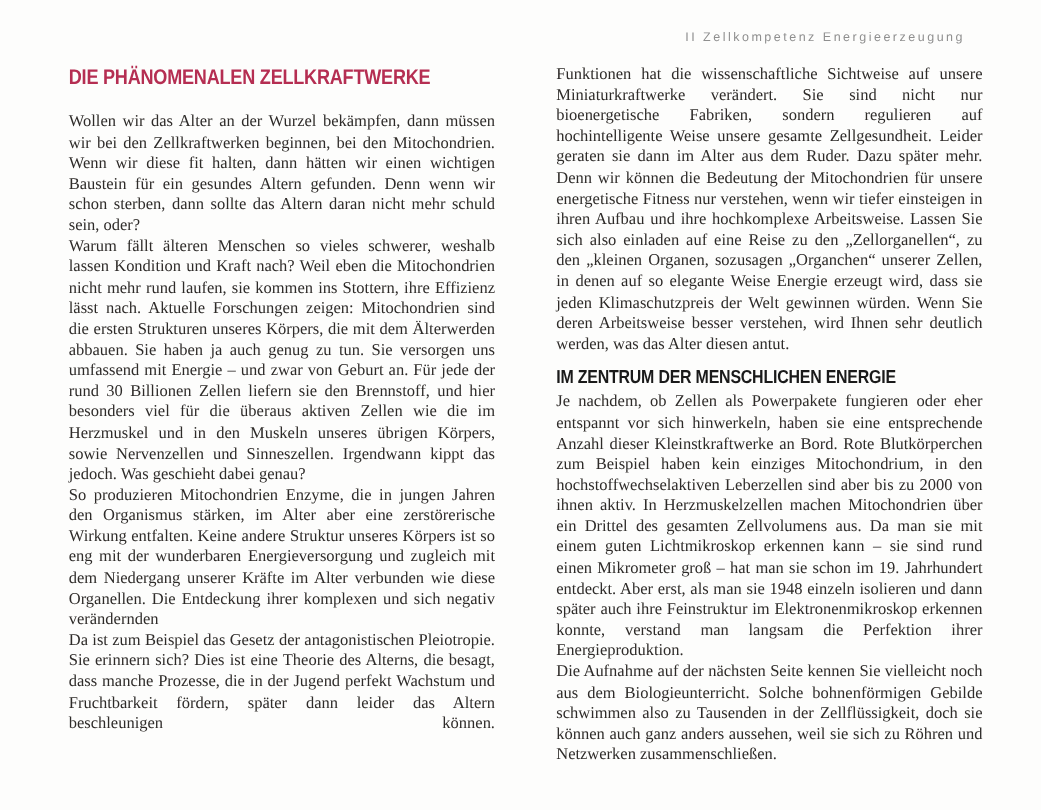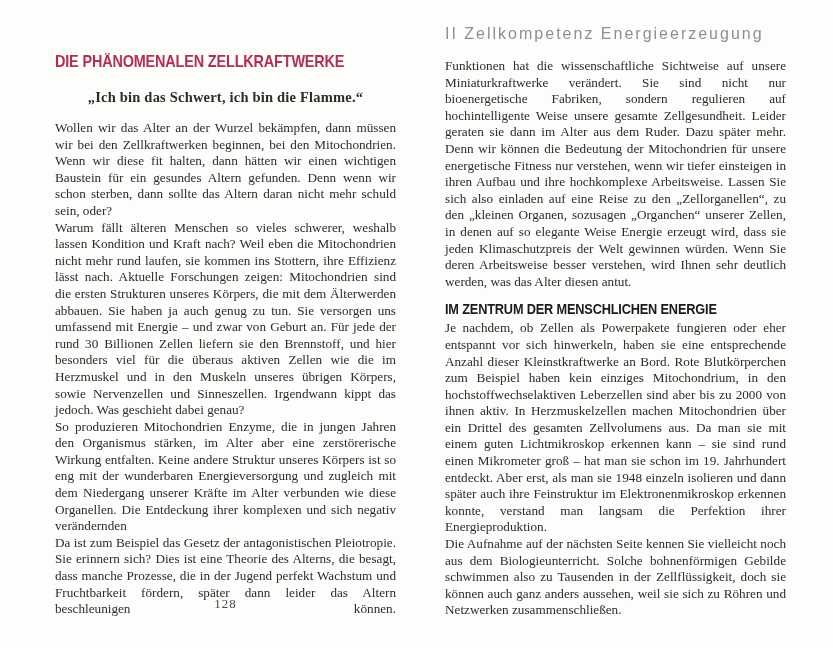--- a/index.html
+++ b/index.html
@@ -59,23 +59,23 @@
     line-height: 16.6px;
     text-align: justify;
     hyphens: auto;
     -webkit-hyphens: auto;
   }
   .page-left .body-block p:last-child { text-align-last: justify; }
 
   
   .running-header {
     margin: 25px 14px 0 0;
-    text-align: left;
+    text-align: right;
     font-family: "Liberation Sans", "DejaVu Sans", sans-serif;
-    font-size: 16px;
+    font-size: 10px;
     letter-spacing: 2px;
     color: #8f8f8f;
   }
   .page-right .body-block.first { margin-top: 15px; }
   .section-subheading {
     margin: 10px 0 3px 0;
     font-family: "Liberation Sans", "DejaVu Sans", sans-serif;
     font-weight: bold;
     font-size: 15px;
     letter-spacing: -0.2px;
@@ -99,31 +99,29 @@
 </style>
 </head>
 <body>
 
 <div class="spread">
 
   <section class="page page-left">
     <h1 class="chapter-title">DIE PHÄNOMENALEN ZELLKRAFTWERKE</h1>
 
     <div class="epigraph">
-      <p class="epigraph-quote">„Ich bin das Schwert, ich bin die Flamme.“</p>
     </div>
 
     <div class="body-block">
       <p>Wollen wir das Alter an der Wurzel bekämpfen, dann müssen wir bei den Zellkraftwerken beginnen, bei den Mitochondrien. Wenn wir diese fit halten, dann hätten wir einen wichtigen Baustein für ein gesundes Altern gefunden. Denn wenn wir schon sterben, dann sollte das Altern daran nicht mehr schuld sein, oder?</p>
       <p>Warum fällt älteren Menschen so vieles schwerer, weshalb lassen Kondition und Kraft nach? Weil eben die Mitochondrien nicht mehr rund laufen, sie kommen ins Stottern, ihre Effizienz lässt nach. Aktuelle Forschungen zeigen: Mitochondrien sind die ersten Strukturen unseres Körpers, die mit dem Älterwerden abbauen. Sie haben ja auch genug zu tun. Sie versorgen uns umfassend mit Energie – und zwar von Geburt an. Für jede der rund 30 Billionen Zellen liefern sie den Brennstoff, und hier besonders viel für die überaus aktiven Zellen wie die im Herzmuskel und in den Muskeln unseres übrigen Körpers, sowie Nervenzellen und Sinneszellen. Irgendwann kippt das jedoch. Was geschieht dabei genau?</p>
       <p>So produzieren Mitochondrien Enzyme, die in jungen Jahren den Organismus stärken, im Alter aber eine zerstörerische Wirkung entfalten. Keine andere Struktur unseres Körpers ist so eng mit der wunderbaren Energieversorgung und zugleich mit dem Niedergang unserer Kräfte im Alter verbunden wie diese Organellen. Die Entdeckung ihrer komplexen und sich negativ verändernden</p>
       <p>Da ist zum Beispiel das Gesetz der antagonistischen Pleiotropie. Sie erinnern sich? Dies ist eine Theorie des Alterns, die besagt, dass manche Prozesse, die in der Jugend perfekt Wachstum und Fruchtbarkeit fördern, später dann leider das Altern beschleunigen können.</p>
     </div>
 
-    <div class="page-number">128</div>
   </section>
 
   <section class="page page-right">
     <div class="running-header">II Zellkompetenz Energieerzeugung</div>
 
     <div class="body-block first">
       <p>Funktionen hat die wissenschaftliche Sichtweise auf unsere Miniaturkraftwerke verändert. Sie sind nicht nur bioenergetische Fabriken, sondern regulieren auf hochintelligente Weise unsere gesamte Zellgesundheit. Leider geraten sie dann im Alter aus dem Ruder. Dazu später mehr. Denn wir können die Bedeutung der Mitochondrien für unsere energetische Fitness nur verstehen, wenn wir tiefer einsteigen in ihren Aufbau und ihre hochkomplexe Arbeitsweise. Lassen Sie sich also einladen auf eine Reise zu den „Zellorganellen“, zu den „kleinen Organen, sozusagen „Organchen“ unserer Zellen, in denen auf so elegante Weise Energie erzeugt wird, dass sie jeden Klimaschutzpreis der Welt gewinnen würden. Wenn Sie deren Arbeitsweise besser verstehen, wird Ihnen sehr deutlich werden, was das Alter diesen antut.</p>
     </div>
 
     <h2 class="section-subheading">IM ZENTRUM DER MENSCHLICHEN ENERGIE</h2>

